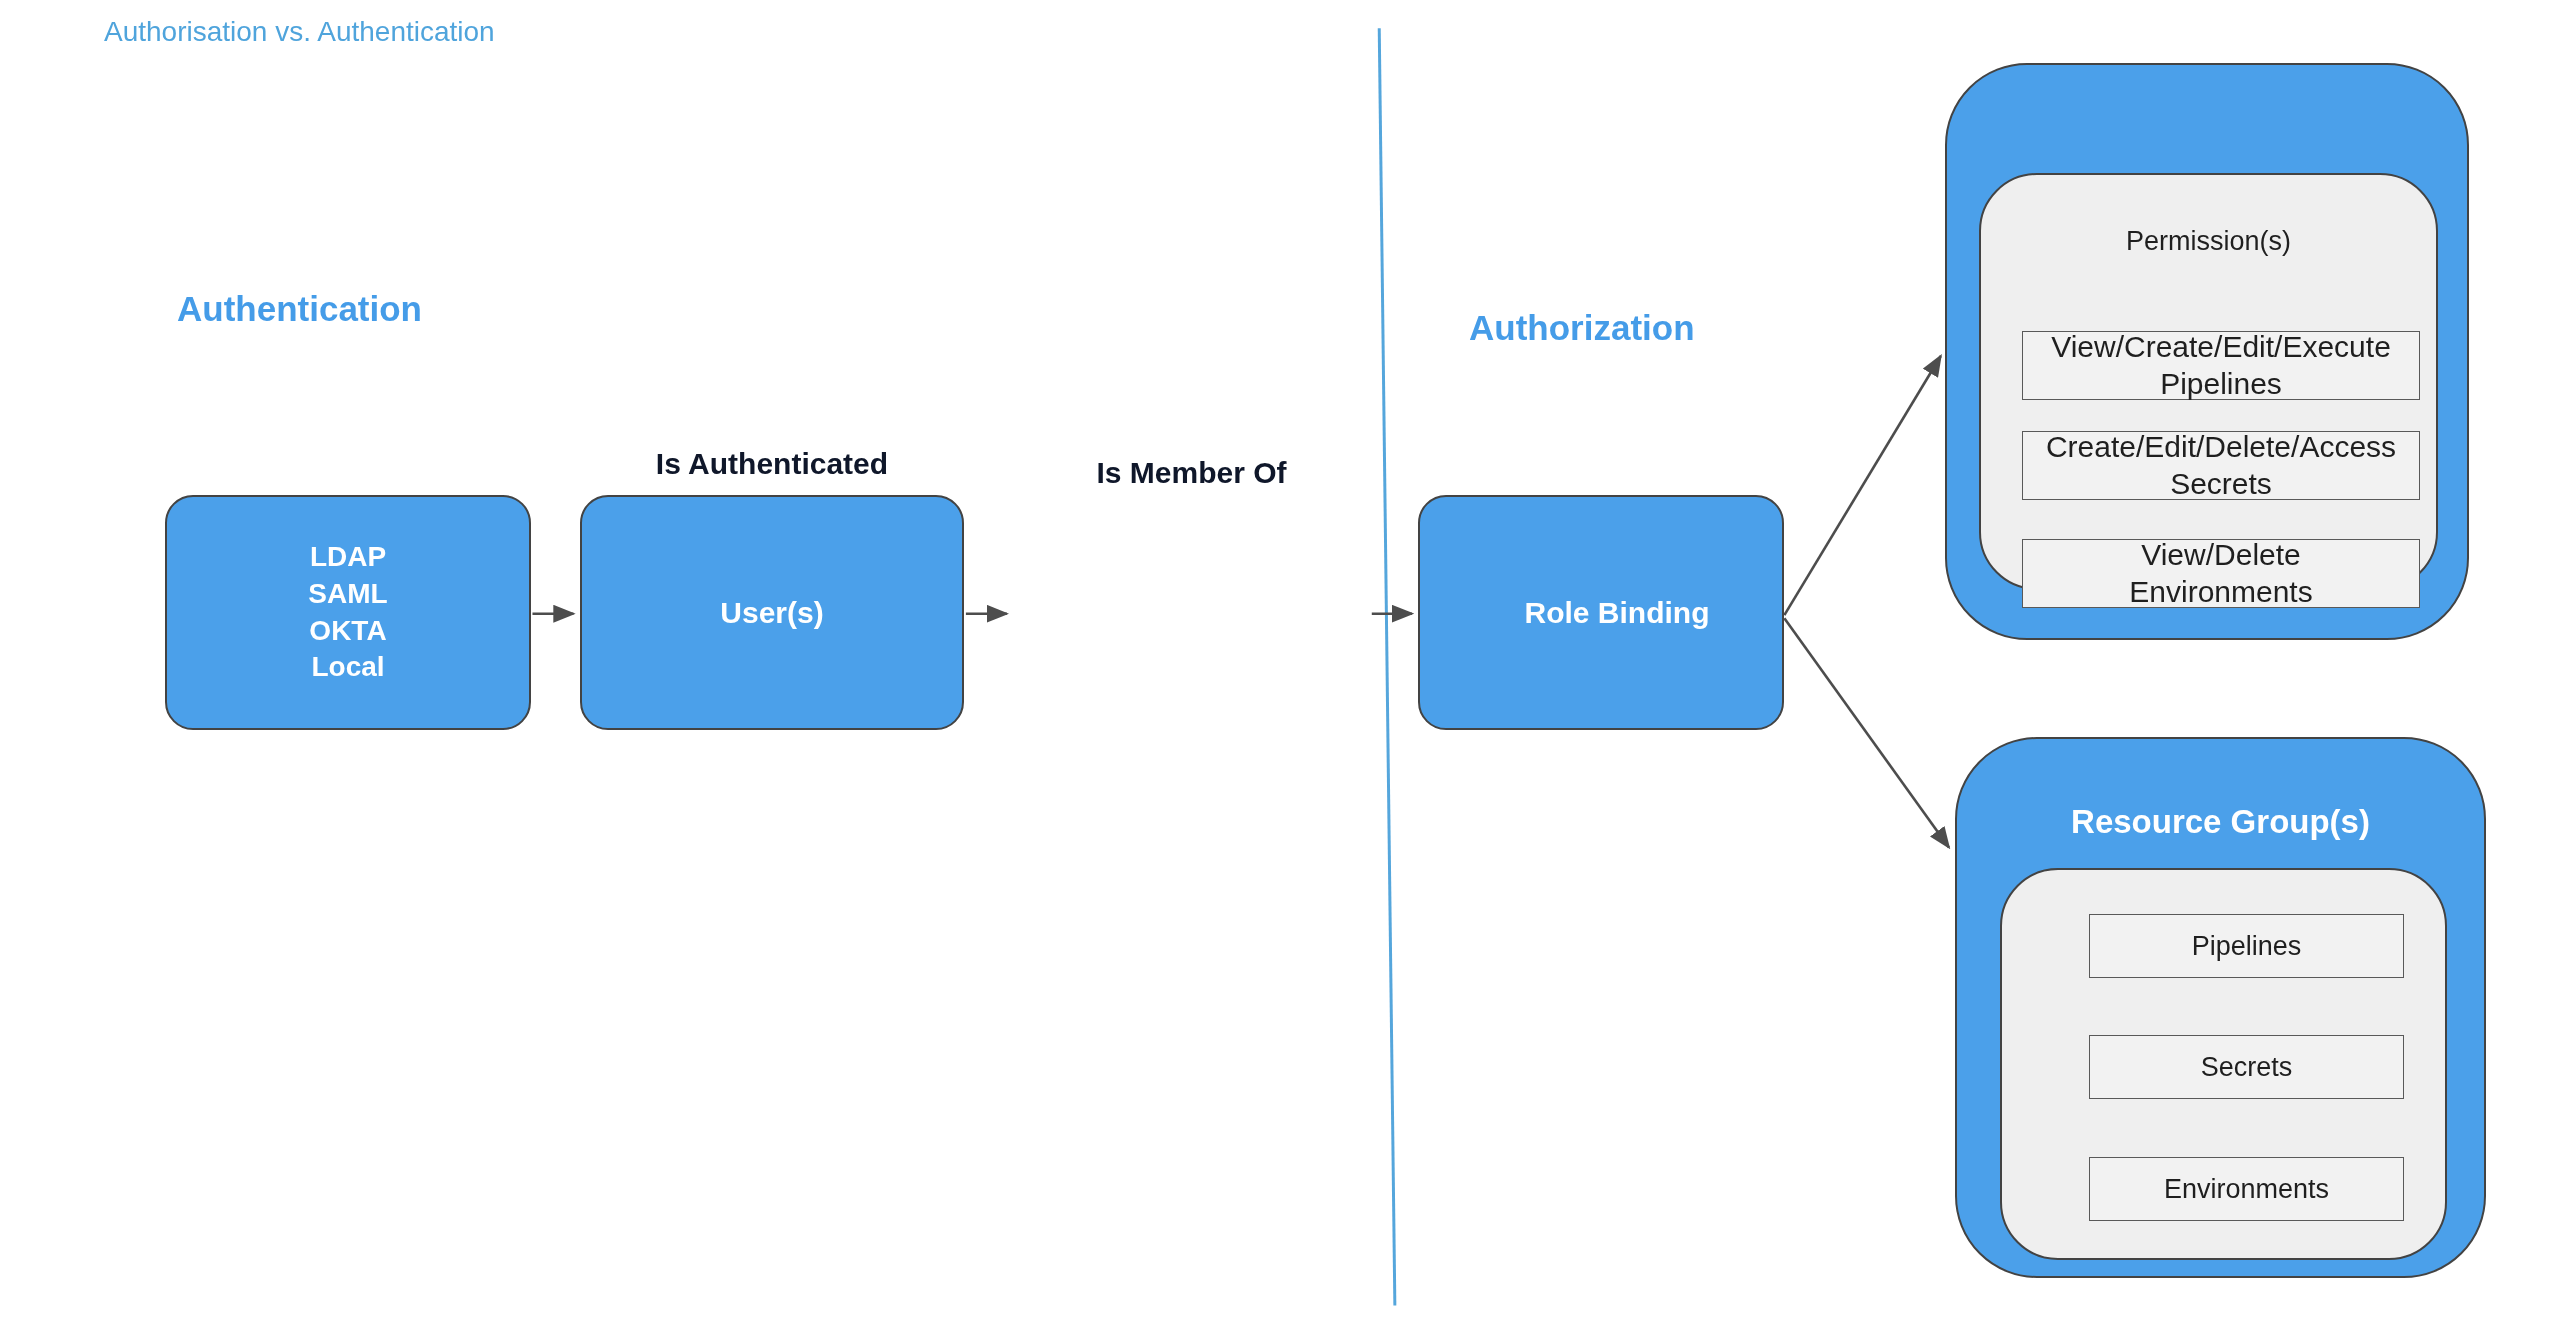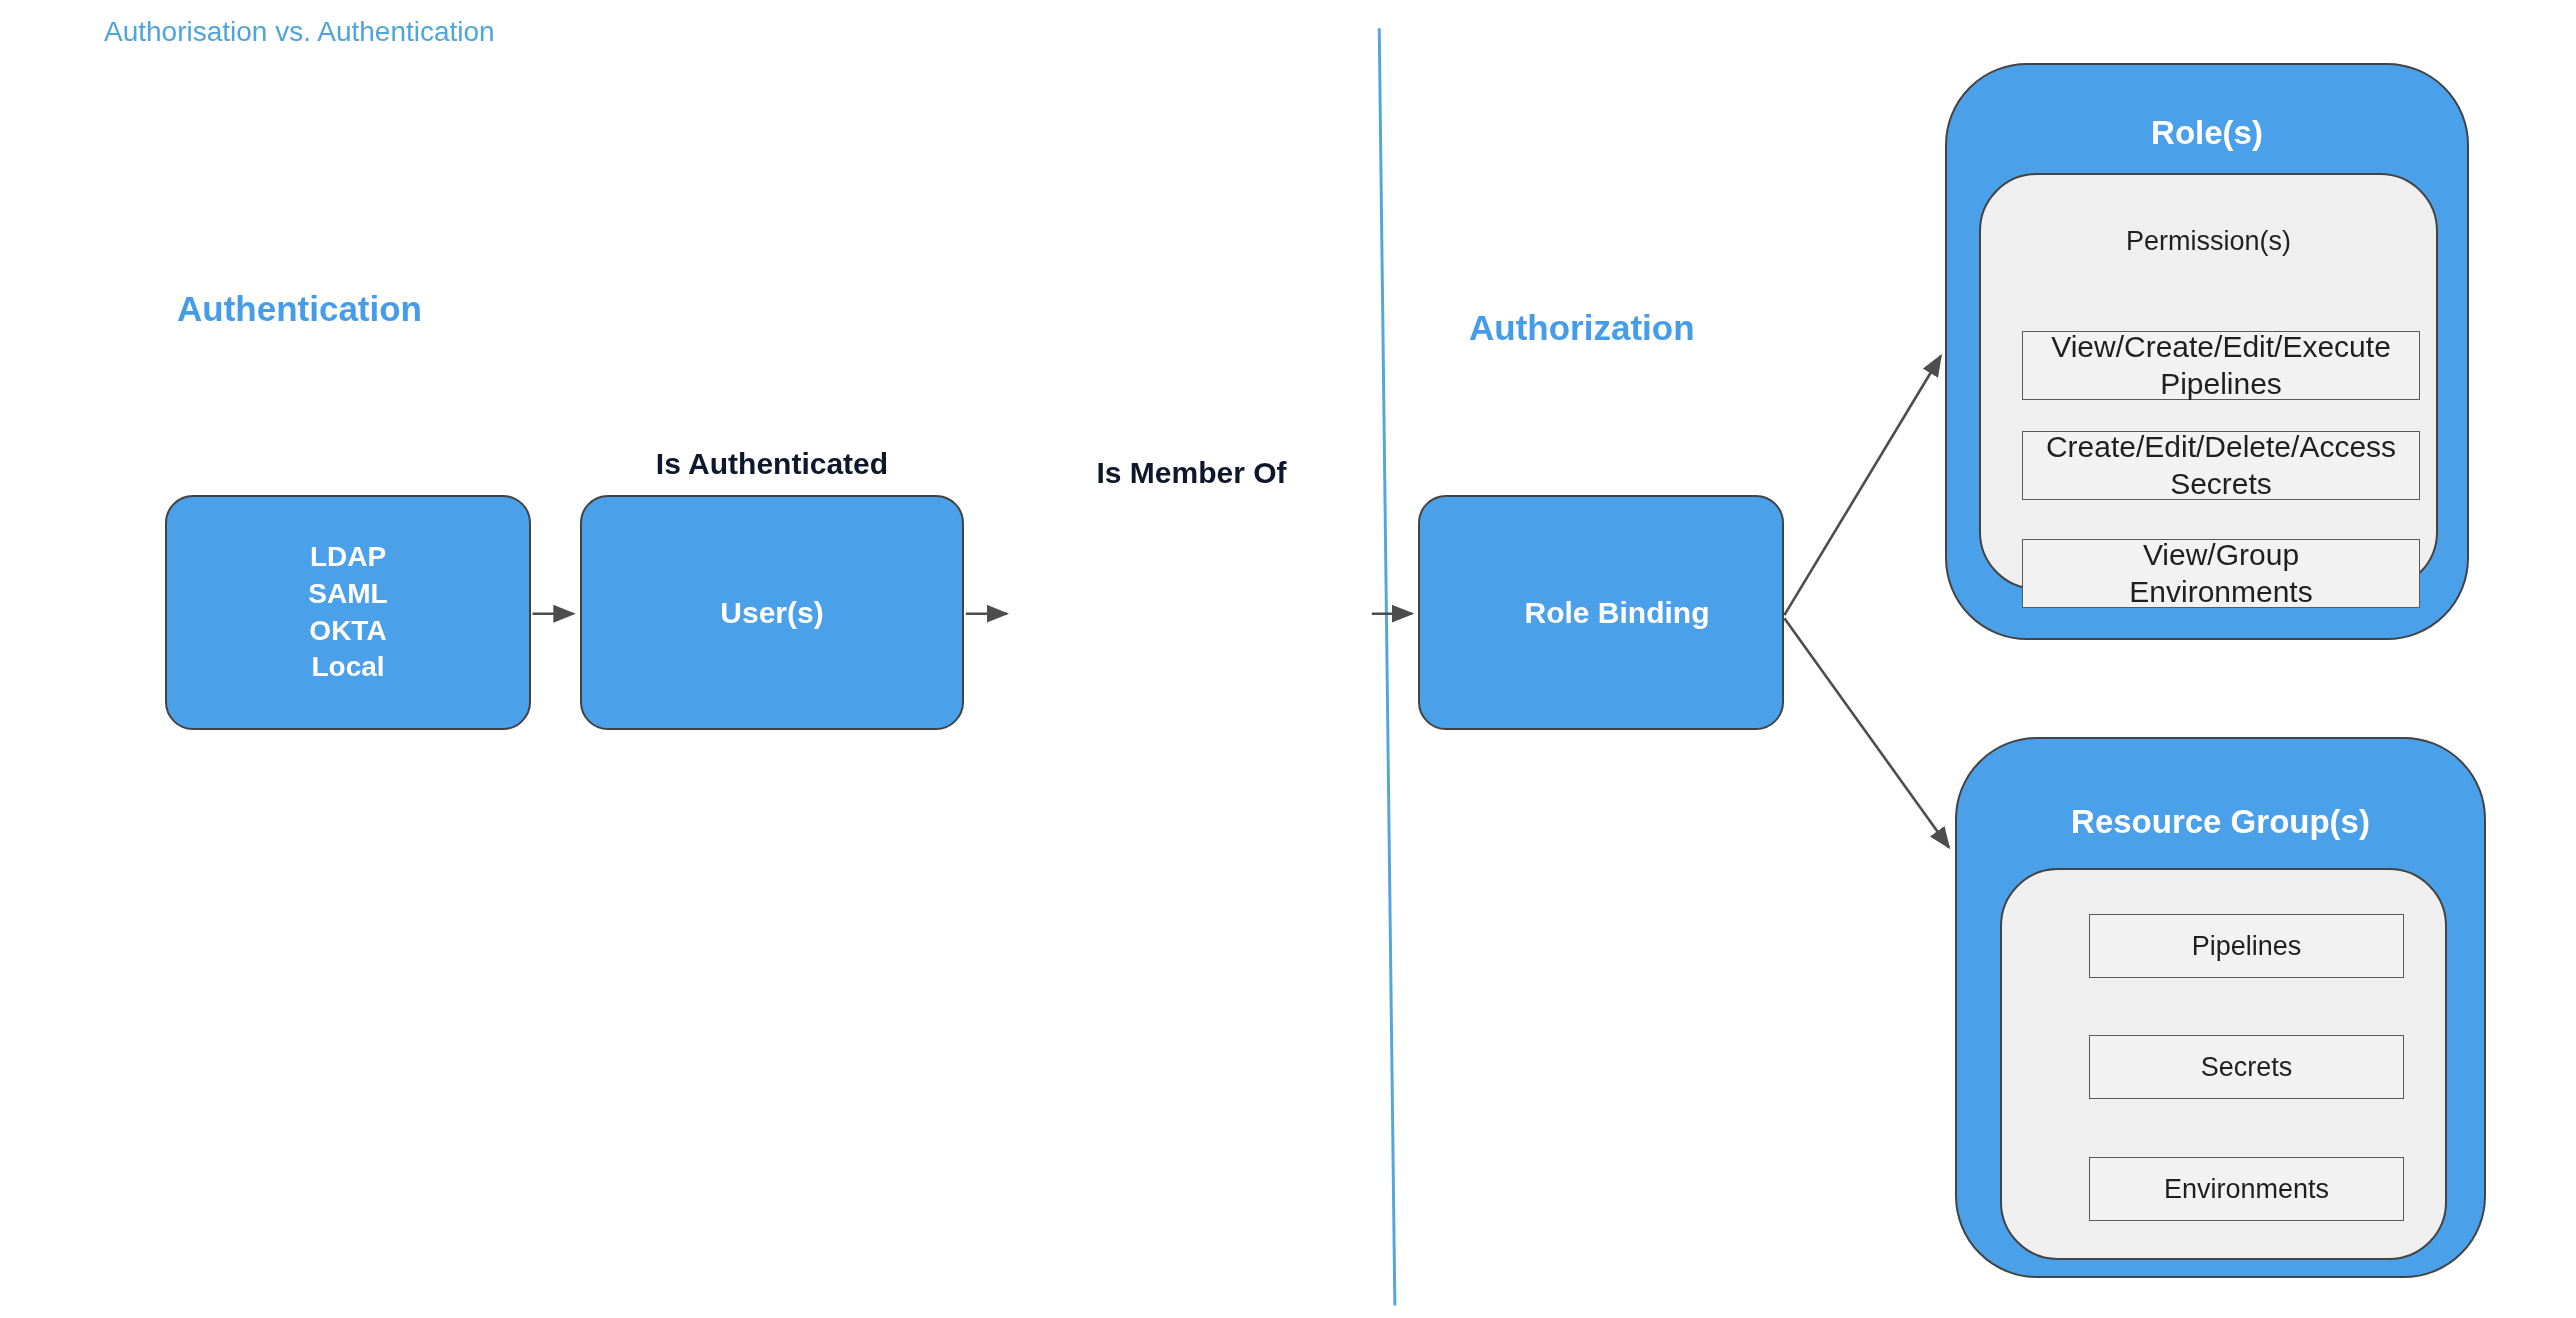--- a/index.html
+++ b/index.html
@@ -179,33 +179,32 @@
   <div class="node" id="node-users">
     <span>User(s)</span>
   </div>
 
 
   <div class="node" id="node-role-binding">
     <span>Role Binding</span>
   </div>
 
   <div class="container" id="roles-container">
-    <div class="container-label" id="roles-label">Role(s)</div>
     <div class="inner-panel" id="permissions-panel">
       <div class="panel-label">Permission(s)</div>
       <div class="perm-box" id="perm-0">
         <div>View/Create/Edit/Execute</div>
         <div>Pipelines</div>
       </div>
       <div class="perm-box" id="perm-1">
         <div>Create/Edit/Delete/Access</div>
         <div>Secrets</div>
       </div>
       <div class="perm-box" id="perm-2">
-        <div>View/Group</div>
+        <div>View/Delete</div>
         <div>Environments</div>
       </div>
     </div>
   </div>
 
   <div class="container" id="resources-container">
     <div class="container-label" id="resources-label">Resource Group(s)</div>
     <div class="inner-panel" id="resources-panel">
       <div class="res-box" id="res-0">Pipelines</div>
       <div class="res-box" id="res-1">Secrets</div>

